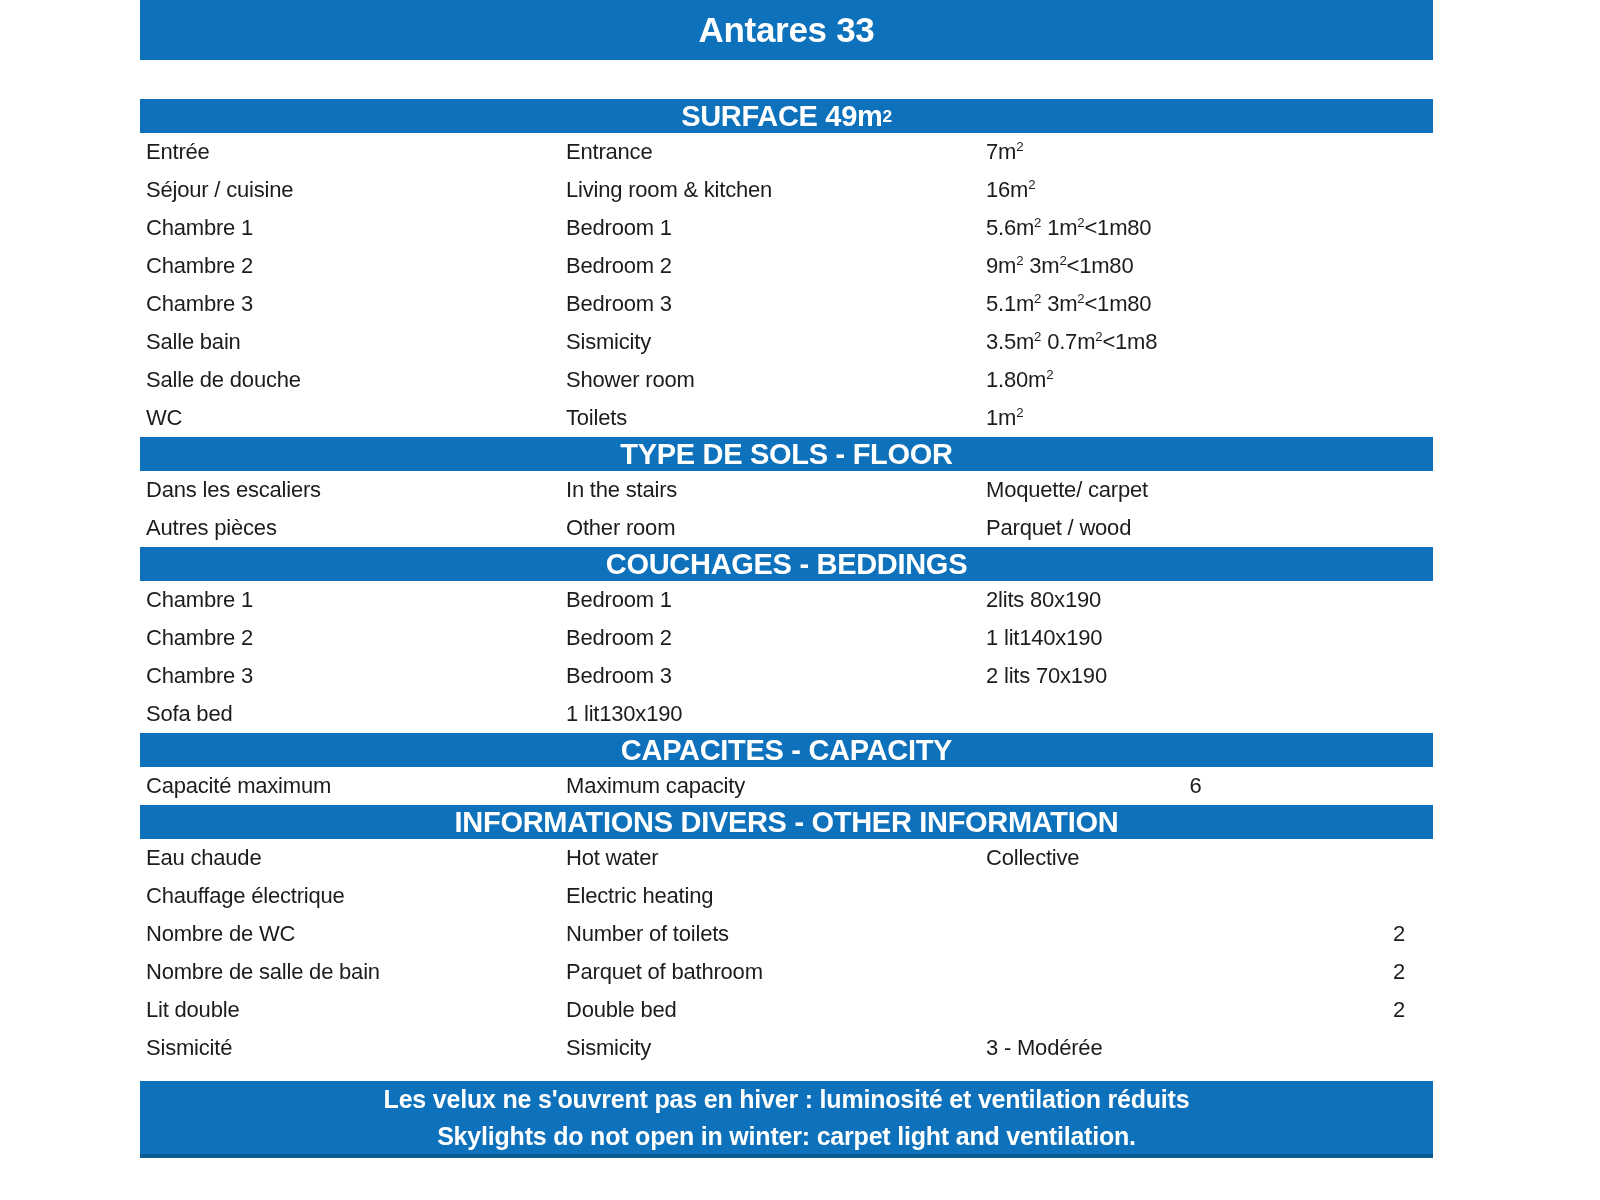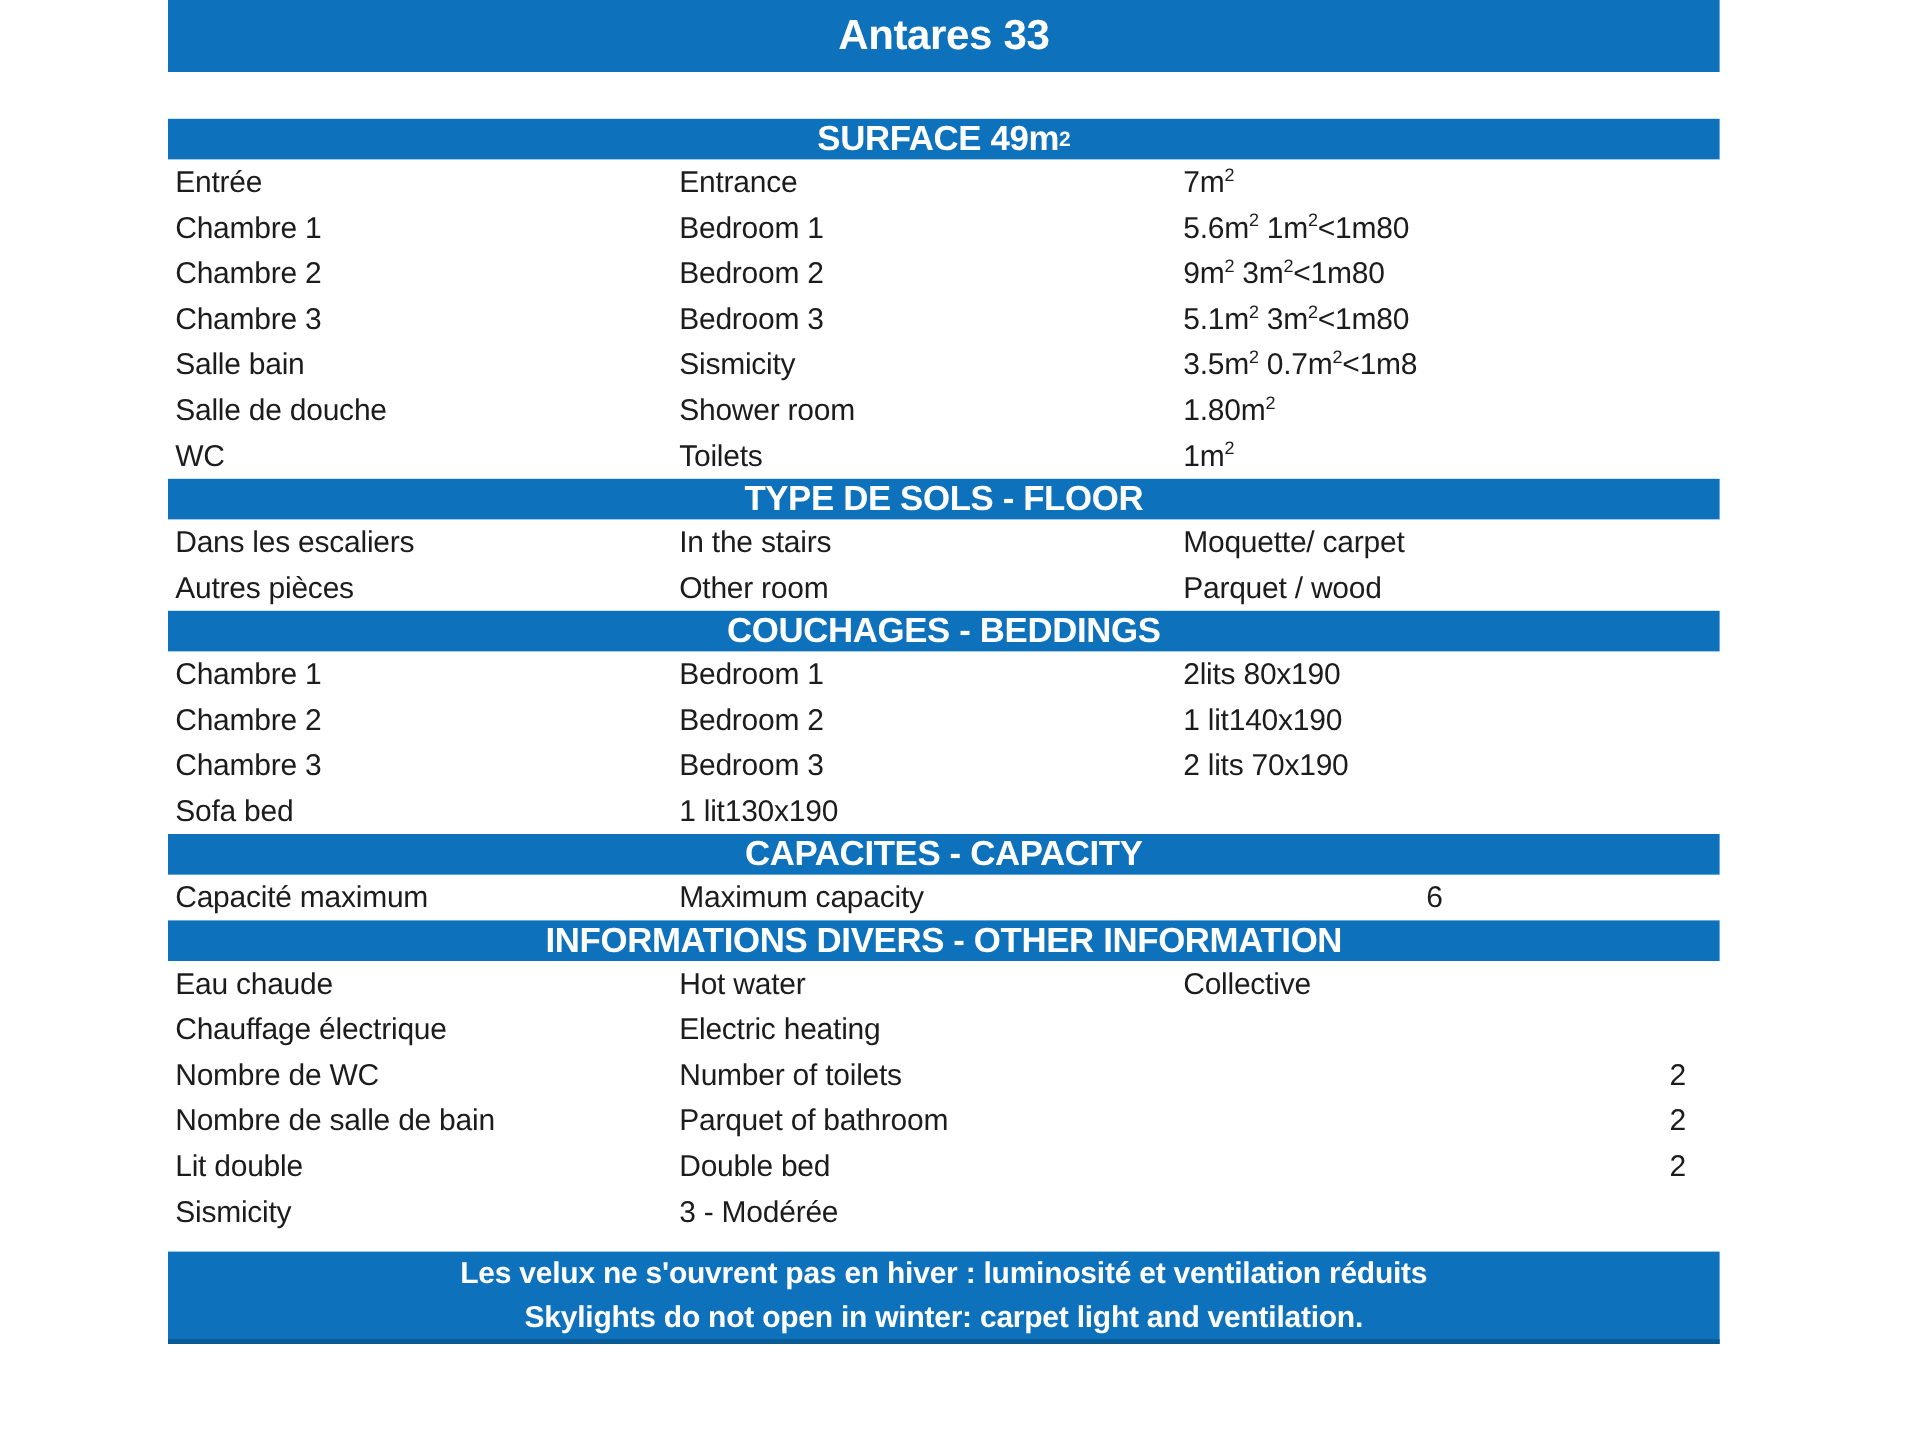--- a/index.html
+++ b/index.html
@@ -41,21 +41,21 @@
     letter-spacing: -0.3px;
   }
   .bar sup { font-size: 60%; vertical-align: super; line-height: 0; }
   .row {
     display: grid;
     grid-template-columns: 420px 420px 1fr 60px;
     align-items: center;
     height: 38px;
     padding-left: 6px;
     padding-right: 28px;
-    font-size: 25px;
+    font-size: 22px;
     letter-spacing: -0.2px;
     background: #ffffff;
   }
   .row .cell { white-space: nowrap; overflow: visible; }
   .row .val sup { font-size: 60%; vertical-align: super; line-height: 0; }
   .row .val-right { text-align: right; }
   .row .val-center { grid-column: 3 / 5; text-align: center; }
   .footer-bar {
     margin-top: 14px;
     height: 73px;
@@ -81,20 +81,26 @@
 
   <div class="bar">SURFACE 49m<sup>2</sup></div>
 
   <div class="row">
     <div class="cell">Entrée</div>
     <div class="cell">Entrance</div>
     <div class="cell val">7m<sup>2</sup></div>
     <div class="cell"></div>
   </div>
   <div class="row">
+    <div class="cell">Séjour / cuisine</div>
+    <div class="cell">Living room &amp; kitchen</div>
+    <div class="cell val">16m<sup>2</sup></div>
+    <div class="cell"></div>
+  </div>
+  <div class="row">
     <div class="cell">Chambre 1</div>
     <div class="cell">Bedroom 1</div>
     <div class="cell val">5.6m<sup>2</sup> 1m<sup>2</sup>&lt;1m80</div>
     <div class="cell"></div>
   </div>
   <div class="row">
     <div class="cell">Chambre 2</div>
     <div class="cell">Bedroom 2</div>
     <div class="cell val">9m<sup>2</sup> 3m<sup>2</sup>&lt;1m80</div>
     <div class="cell"></div>
@@ -199,20 +205,21 @@
     <div class="cell"></div>
     <div class="cell val val-right">2</div>
   </div>
   <div class="row">
     <div class="cell">Lit double</div>
     <div class="cell">Double bed</div>
     <div class="cell"></div>
     <div class="cell val val-right">2</div>
   </div>
   <div class="row">
+    <div class="cell">Sismicité</div>
     <div class="cell">Sismicity</div>
     <div class="cell val">3 - Modérée</div>
     <div class="cell"></div>
   </div>
 
   <div class="footer-bar">
     <div>Les velux ne s'ouvrent pas en hiver : luminosité et ventilation réduits</div>
     <div>Skylights do not open in winter: carpet light and ventilation.</div>
   </div>
 

